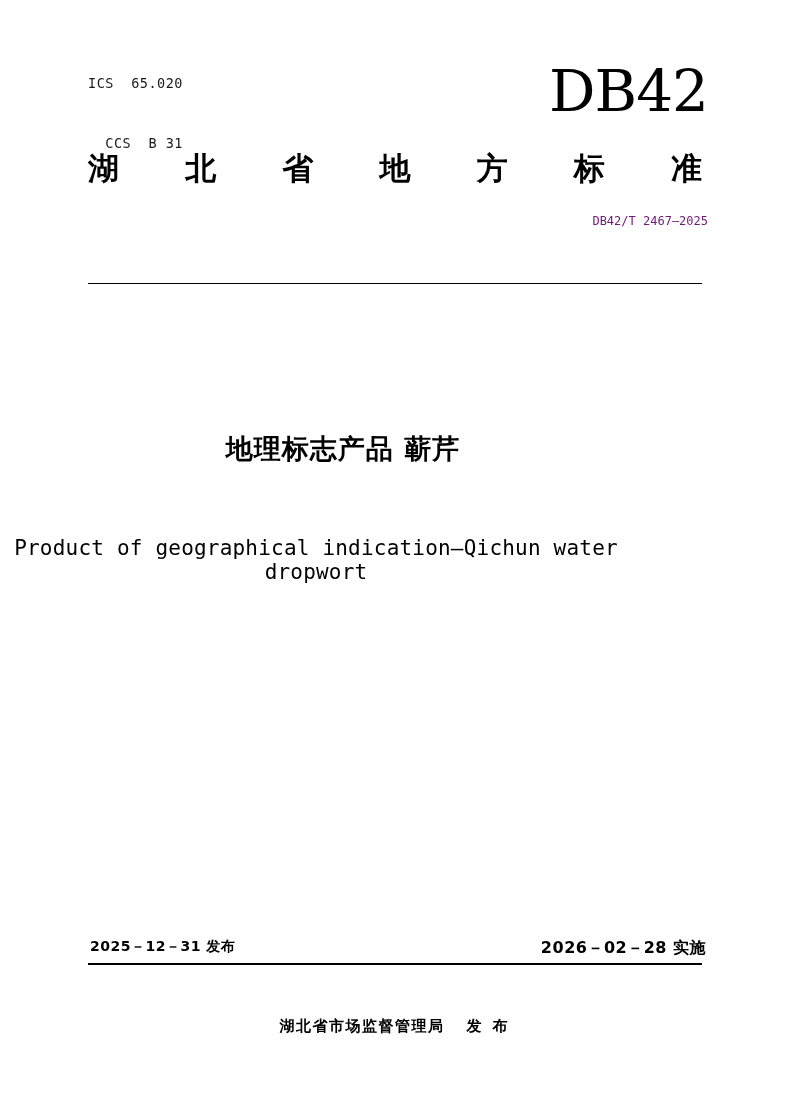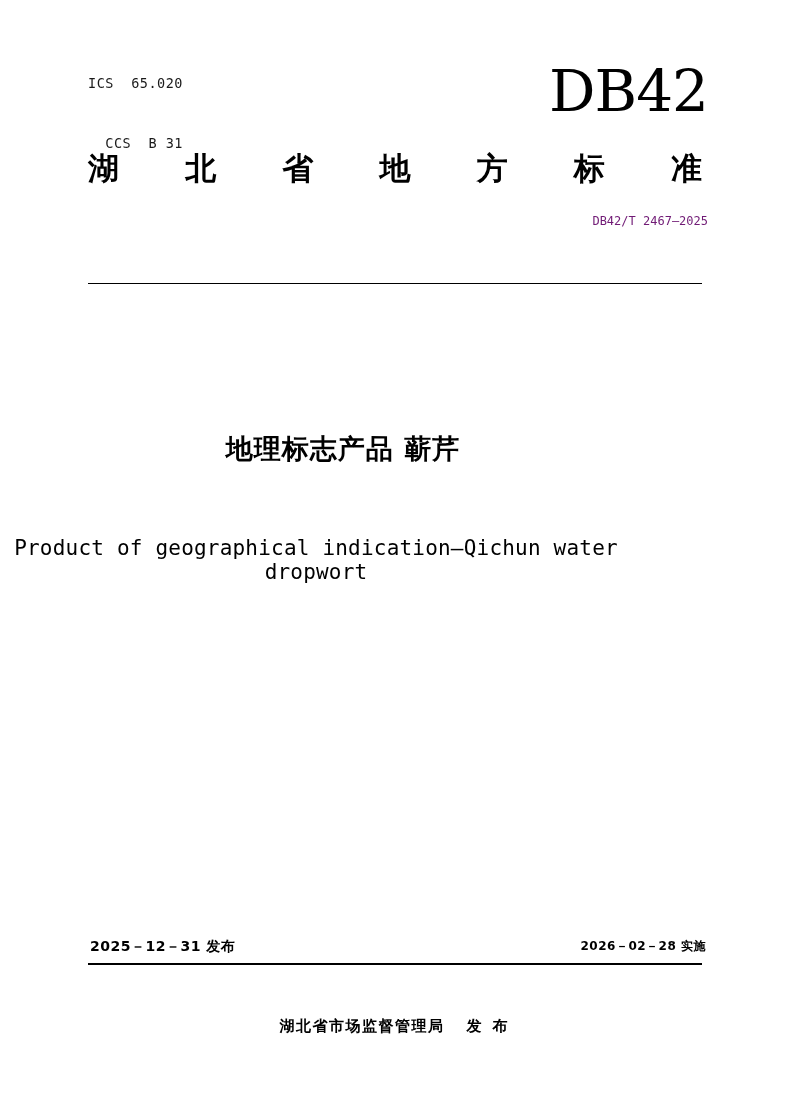--- a/index.html
+++ b/index.html
@@ -130,21 +130,21 @@
     font-size: 14px;
     letter-spacing: 0.5px;
     color: #000;
   }
   .date-impl {
     position: absolute;
     right: 84px;
     top: 938px;
     font-family: "DejaVu Sans", sans-serif;
     font-weight: bold;
-    font-size: 12px;
+    font-size: 16px;
     letter-spacing: 0.5px;
     color: #000;
   }
 
   
   .publisher {
     position: absolute;
     left: 0;
     top: 1017px;
     width: 790px;

